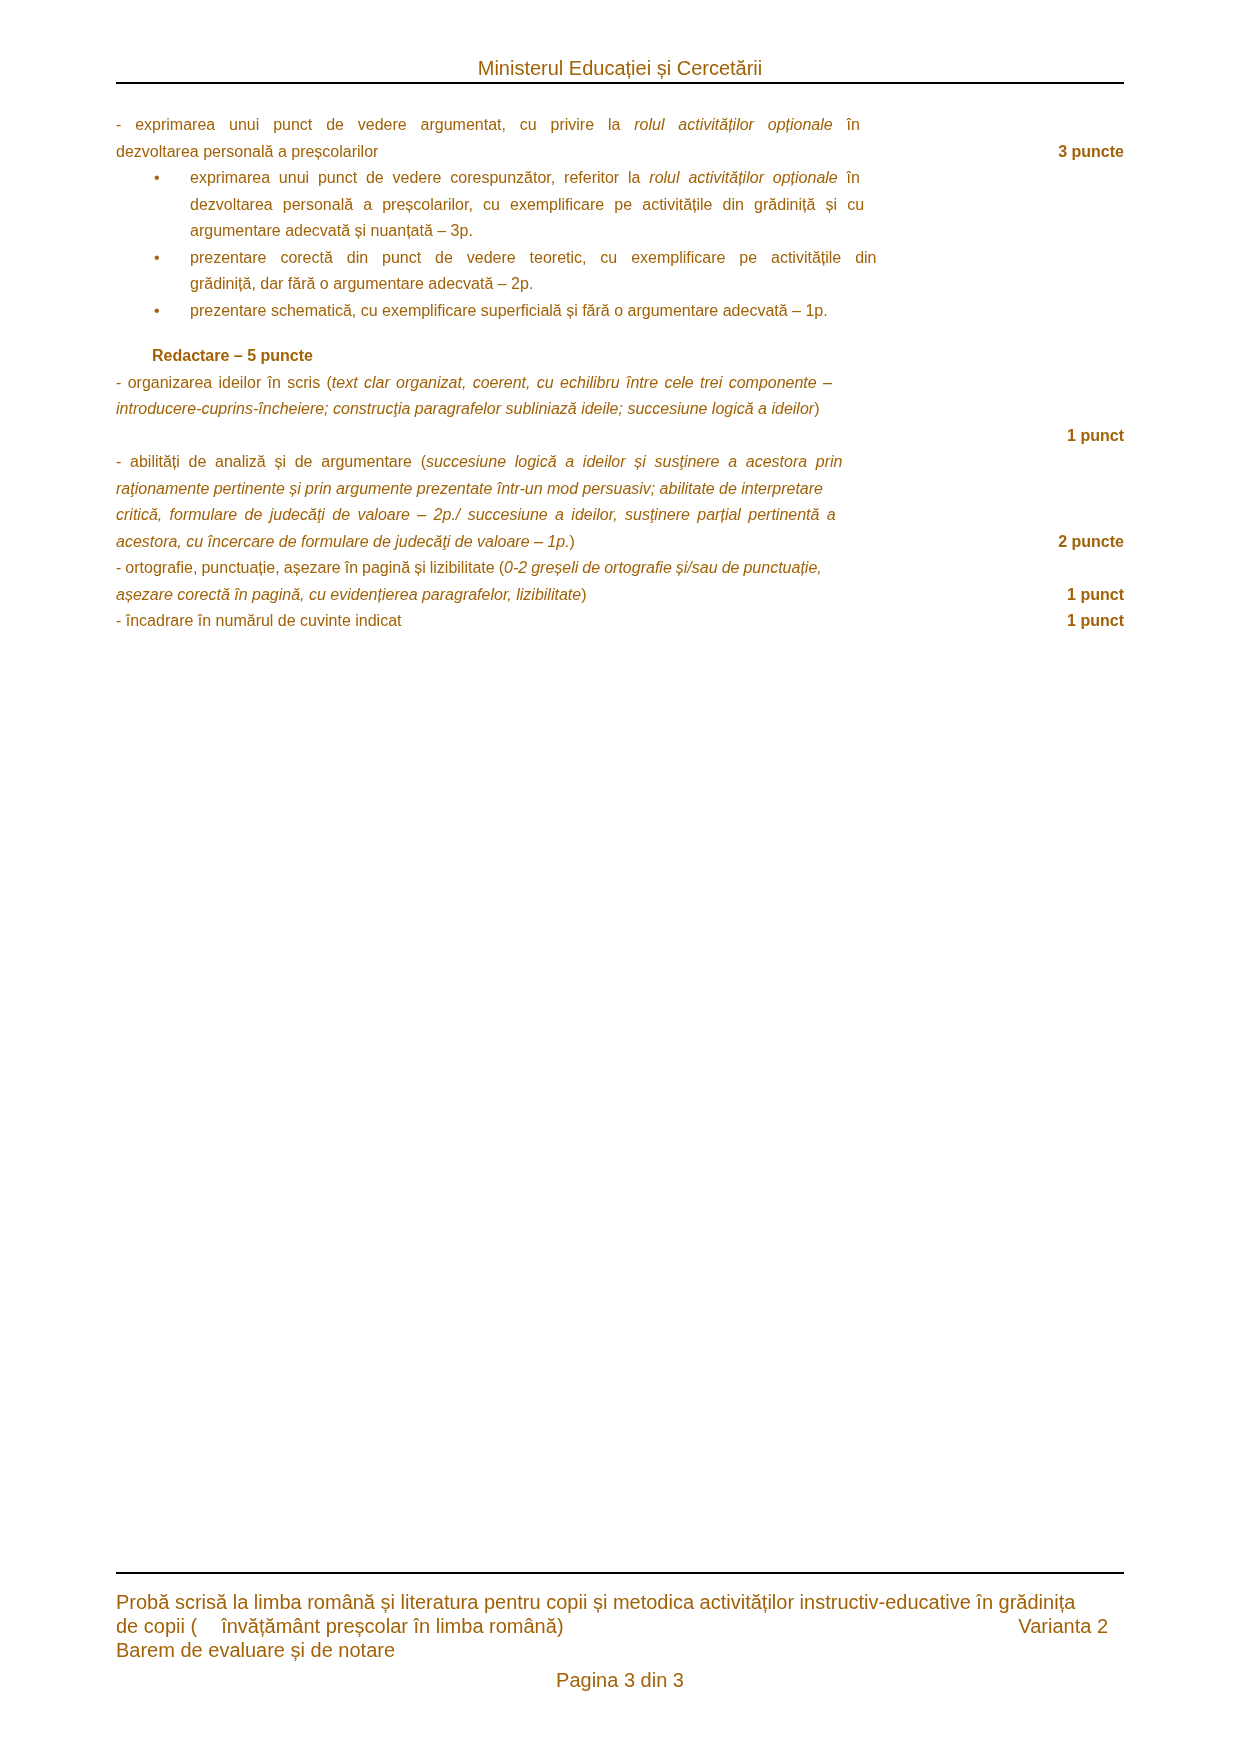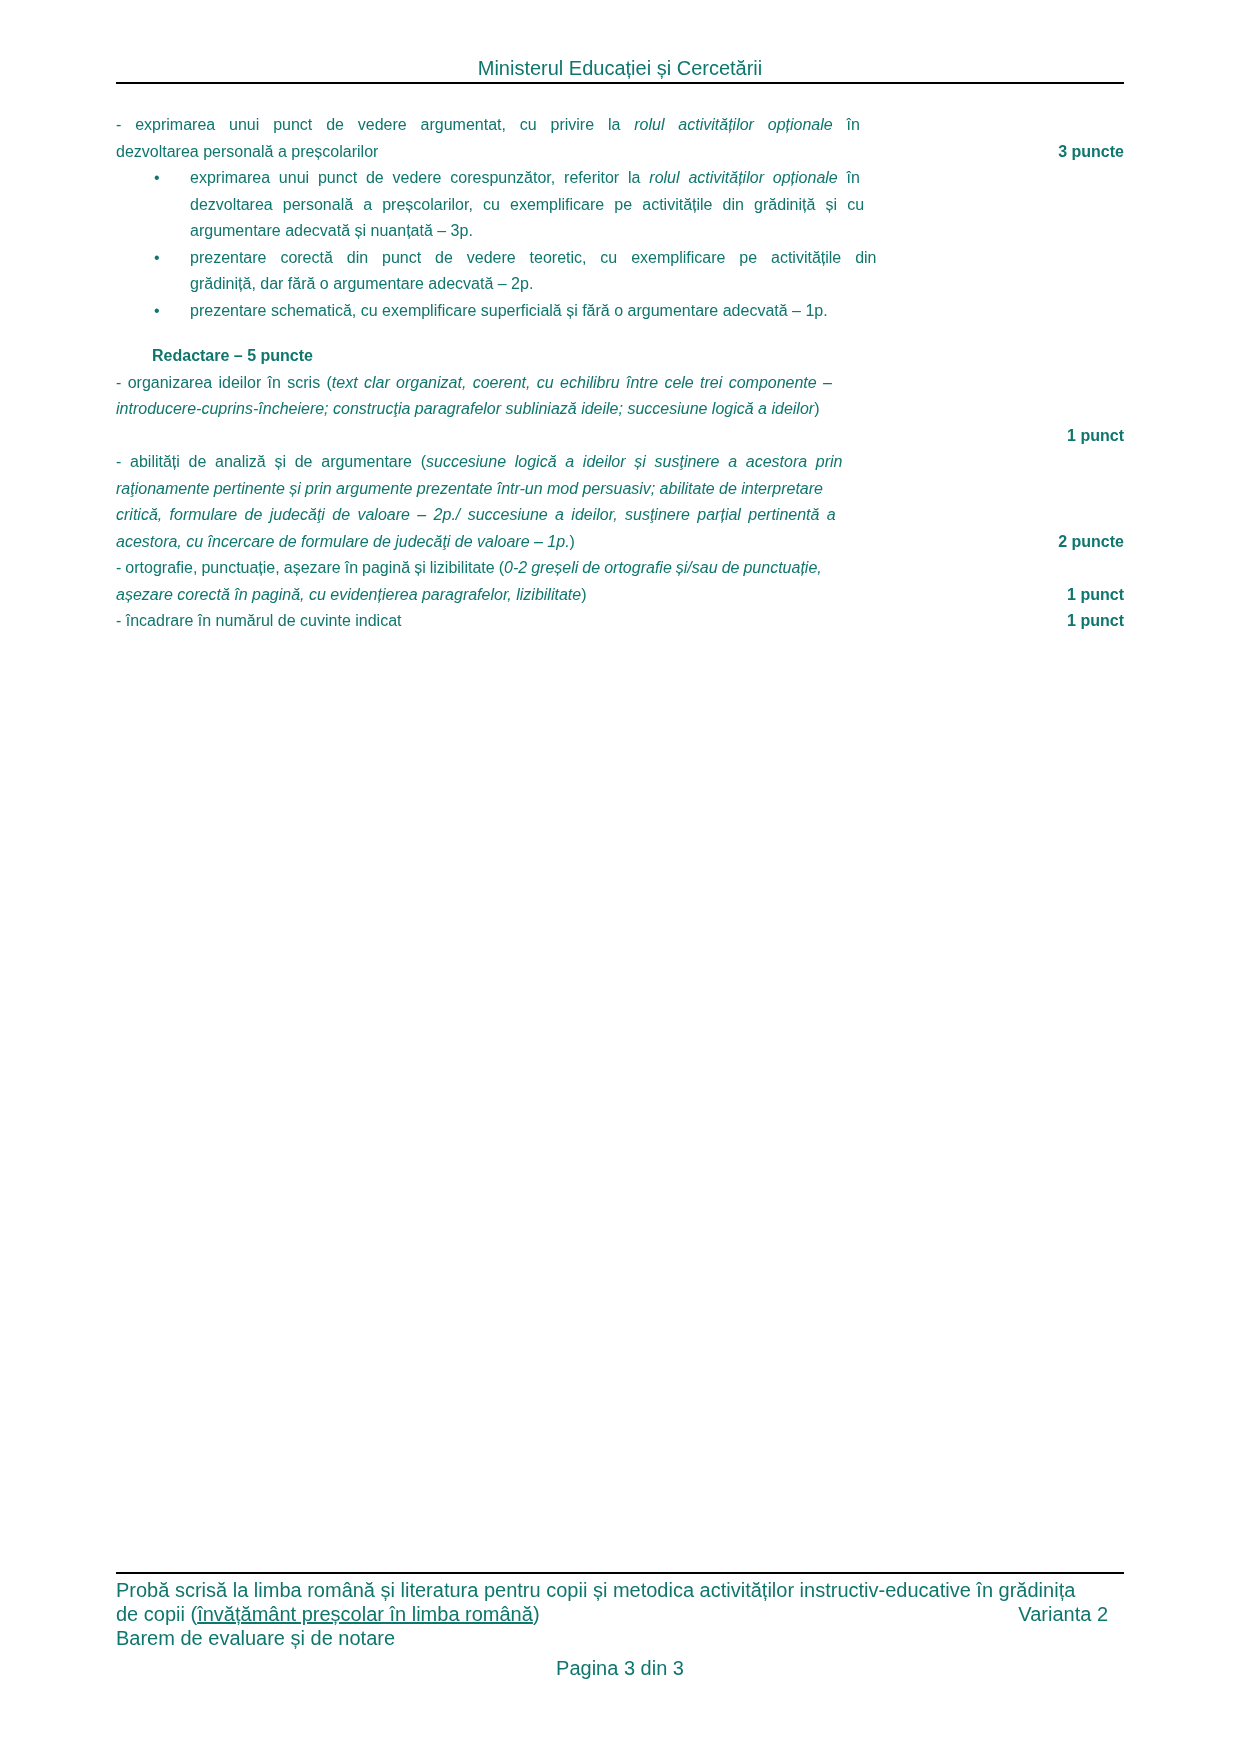--- a/index.html
+++ b/index.html
@@ -1,21 +1,21 @@
 <!DOCTYPE html>
 <html><head>
 <meta charset="utf-8">
 <title>Barem de evaluare — Pagina 3</title>
 <style>
   html,body{margin:0;padding:0;background:#888;}
   .page{
     position:relative;
     width:1240px;height:1755px;
     background:#ffffff;
-    color:#0f766e;
+    color:#a16207;
     font-family:"Liberation Sans","DejaVu Sans",sans-serif;
     overflow:hidden;
   }
   
   .header{
     position:absolute;left:116px;top:0;width:1008px;
     padding-top:58px;
     text-align:center;
     font-size:20px;line-height:21px;
   }
@@ -46,25 +46,25 @@
   .bd{font-weight:bold;}
   .score{
     position:absolute;right:0;top:0;
     font-weight:bold;font-style:normal;
     line-height:26.5px;
   }
   
   .footer{
     position:absolute;left:116px;top:1572px;width:1008px;
     border-top:2px solid #000;
-    padding-top:4px;
+    padding-top:16px;
     font-size:20px;line-height:24px;
   }
   .fline{position:relative;white-space:nowrap;}
-  .fline .ul{text-decoration:underline;}
+  .fline .ul{margin-left:24px;}
   .fline .variant{position:absolute;right:16px;top:0;}
   .fline.center{text-align:center;margin-top:6px;white-space:normal;}
 </style>
 </head>
 <body>
 
 <div class="page">
 
   <div class="header">
     <div>Ministerul Educației și Cercetării</div>

